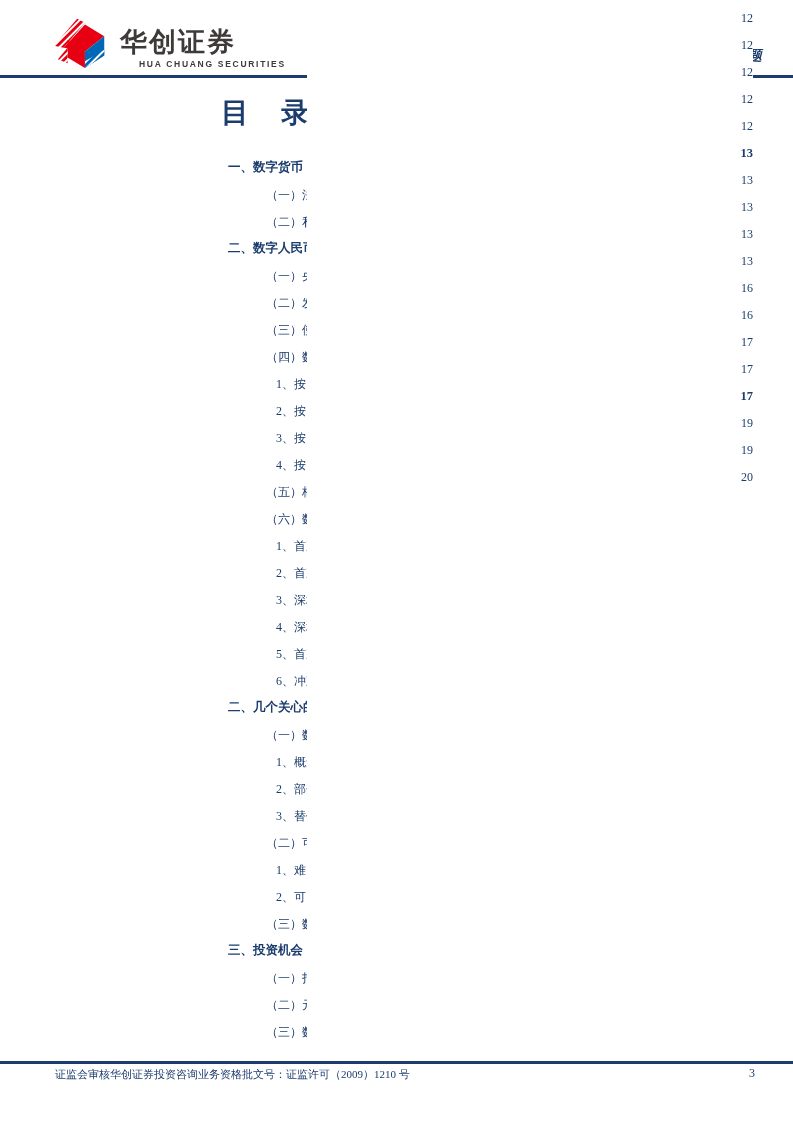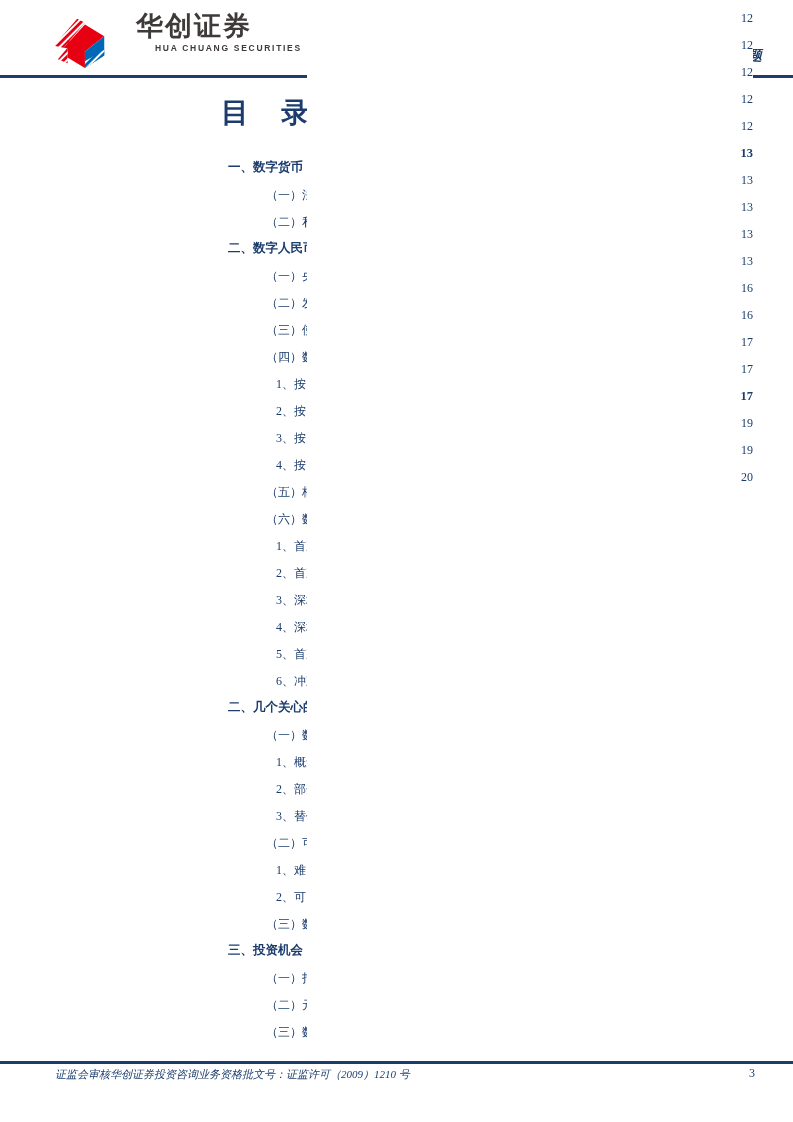--- a/index.html
+++ b/index.html
@@ -14,21 +14,21 @@
     position:relative;
     width:793px;height:1122px;
     background:#ffffff;
     font-family:"Liberation Serif","DejaVu Serif",serif;
     overflow:hidden;
     margin:0 auto;
   }
   
   .logo{
     position:absolute;left:54px;top:13px;
-    display:flex;align-items:flex-start;gap:24px;
+    display:flex;align-items:flex-end;gap:8px;
   }
   .logo-mark{width:58px;height:56px;flex:0 0 auto;}
   .logo-text-cn{
     font-family:"Liberation Sans","DejaVu Sans",sans-serif;
     font-size:27px;font-weight:bold;color:var(--logo-gray);
     letter-spacing:2px;line-height:1;
   }
   .logo-text-en{
     font-family:"Liberation Sans","DejaVu Sans",sans-serif;
     font-size:8.5px;font-weight:bold;color:var(--logo-gray);
@@ -67,21 +67,21 @@
   }
   .toc-row.lvl2 .leader,.toc-row.lvl3 .leader{border-bottom-width:1.7px;}
   .toc-row .page{white-space:nowrap;text-align:right;}
   
   .footer-rule{
     position:absolute;left:0;top:1061px;width:793px;height:2.5px;
     background:var(--navy);
   }
   .footer-license{
     position:absolute;left:55px;top:1067px;
-    font-size:11px;font-style:italic;color:var(--navy);
+    font-size:11px;color:var(--navy);
   }
   .footer-page{
     position:absolute;right:38px;top:1066px;
     font-size:12px;color:var(--navy);
   }
 </style>
 </head>
 <body>
 
 <div class="page">

